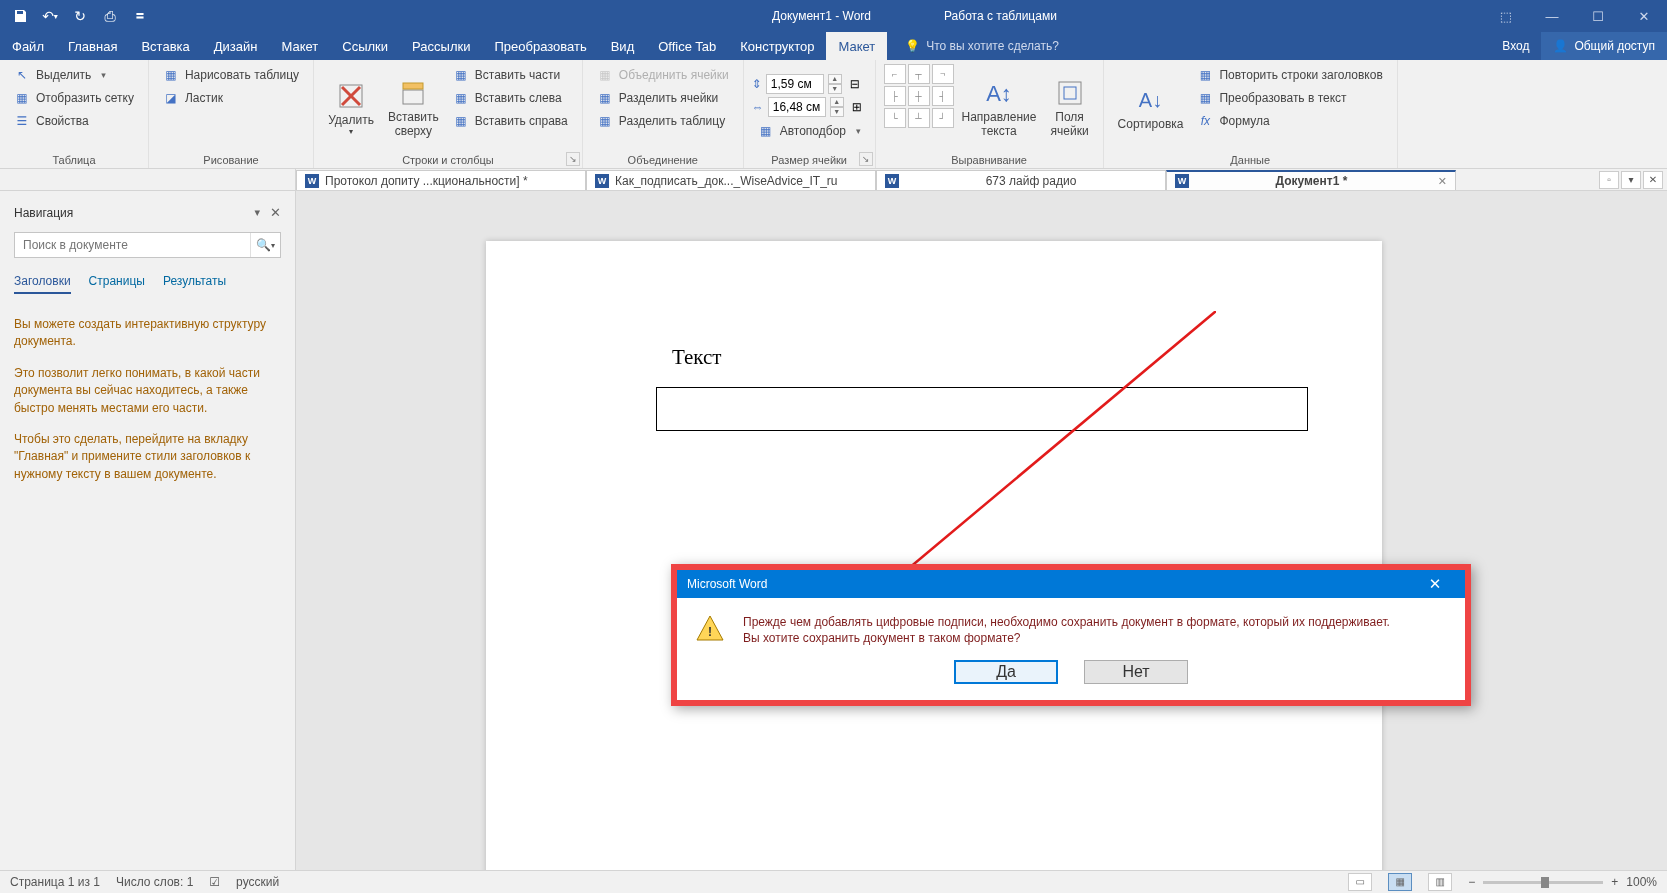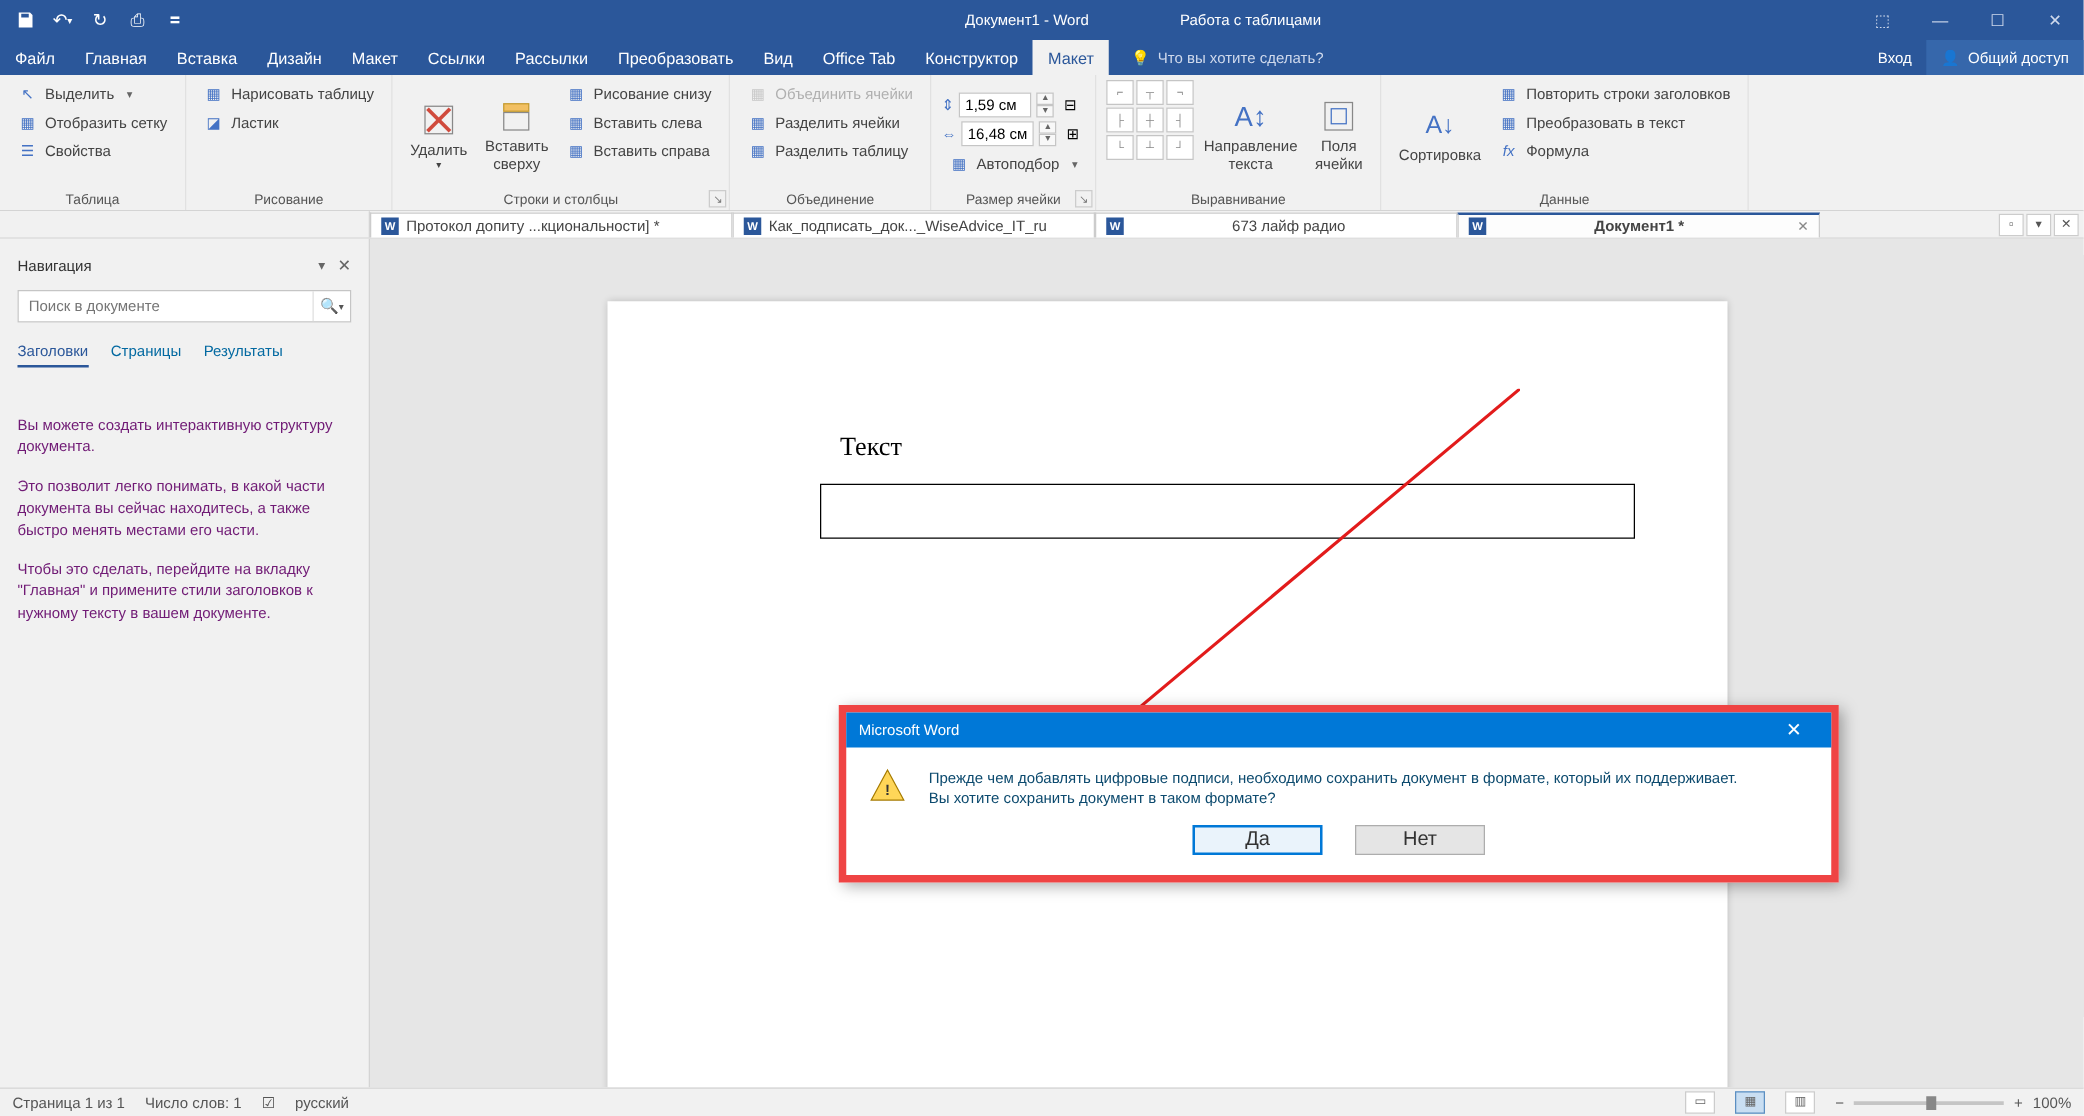--- a/index.html
+++ b/index.html
@@ -50,34 +50,34 @@
 .navpane{width:296px;background:#f1f1f1;border-right:1px solid #d4d4d4;padding:14px 14px 8px;color:#444}
 .navtitle{font-size:19px;color:#333;display:flex;align-items:center}
 .navtitle .dd2{margin-left:auto;font-size:11px;color:#666}
 .navtitle .xx{margin-left:10px;color:#666;font-size:13px}
 .search{margin-top:12px;display:flex;border:1px solid #c5c5c5;background:#fff;height:26px}
 .search input{flex:1;border:none;outline:none;padding:0 8px;font-size:12px;background:transparent}
 .search .sb{width:30px;display:flex;align-items:center;justify-content:center;border-left:1px solid #e0e0e0;color:#555}
 .navtabs{display:flex;gap:18px;margin-top:16px;font-size:13px}
 .navtabs .nt{color:#0369a1;padding-bottom:4px}
 .navtabs .nt.active{color:#2b579a;border-bottom:2px solid #2b579a}
-.navbody{margin-top:38px;color:#701a75;line-height:1.45;font-size:12px}
+.navbody{margin-top:22px;color:#a16207;line-height:1.45;font-size:12px}
 .navbody p{margin-bottom:14px}
 .docarea{flex:1;background:#e6e6e6;position:relative;overflow:hidden}
 .page{position:absolute;left:190px;top:50px;width:896px;height:720px;background:#fff;box-shadow:0 0 6px rgba(0,0,0,.2)}
 .page .txt{position:absolute;left:186px;top:104px;font-family:Liberation Serif, serif;font-size:21px;color:#000}
 .page .cell{position:absolute;left:170px;top:146px;width:652px;height:44px;border:1px solid #000}
 .arrow{position:absolute;left:500px;top:120px;width:420px;height:340px;pointer-events:none;z-index:5}
 .dialog{position:absolute;left:375px;top:373px;width:800px;background:#fff;border:6px solid #ef4444;box-shadow:3px 3px 12px rgba(0,0,0,.35);z-index:10}
 .dlgtitle{height:28px;background:#0078d7;color:#fff;display:flex;align-items:center;padding:0 10px;font-size:12px}
 .dlgtitle .dx{margin-left:auto;width:40px;text-align:center;font-size:15px}
 .dlgbody{padding:16px 18px 16px 18px;display:flex;flex-direction:column}
 .dlgmsg{display:flex;gap:18px}
 .dlgmsg .warn{width:30px;height:30px;flex-shrink:0}
-.dlgmsg .mtxt{color:#0c4a6e;font-size:12px;line-height:1.35}
+.dlgmsg .mtxt{color:#7f1d1d;font-size:12px;line-height:1.35}
 .dlgbtns{display:flex;justify-content:center;gap:26px;margin-top:14px}
 .dlgbtns button{width:104px;height:24px;background:#e5e5e5;border:1px solid #adadad;font-size:16px;color:#333}
 .dlgbtns button.primary{border:2px solid #0078d7;background:#eaf3fb}
 .statusbar{position:absolute;bottom:0;left:0;right:0;height:23px;background:#f1f1f1;border-top:1px solid #d4d4d4;display:flex;align-items:center;padding:0 10px;color:#555;font-size:12px;gap:16px}
 .statusbar .sp{flex:1}
 .statusbar .vbtn{width:24px;height:18px;border:1px solid #ccc;background:#fff;text-align:center;font-size:10px;color:#666;line-height:16px}
 .statusbar .vbtn.on{background:#c9def2;border-color:#5b8ec1}
 .zoom{display:flex;align-items:center;gap:8px}
 .zoom .track{width:120px;height:3px;background:#c5c5c5;position:relative}
 .zoom .thumb{position:absolute;left:58px;top:-4px;width:8px;height:11px;background:#888}
@@ -187,21 +187,21 @@
               <rect x="5" y="12" width="20" height="14" fill="none" stroke="#888"></rect>
               <rect x="5" y="5" width="20" height="6" fill="#f2c063" stroke="#c49a2e"></rect>
             </svg>
           </div>
           <span style="white-space:pre">Вставить
 сверху</span>
         </div>
       <div class="col">
         <div class="rbtn">
             <span class="ic">▦</span>
-            <span>Рисование снизу</span>
+            <span>Вставить части</span>
           </div>
         <div class="rbtn">
             <span class="ic">▦</span>
             <span>Вставить слева</span>
           </div>
         <div class="rbtn">
             <span class="ic">▦</span>
             <span>Вставить справа</span>
           </div>
       </div>

